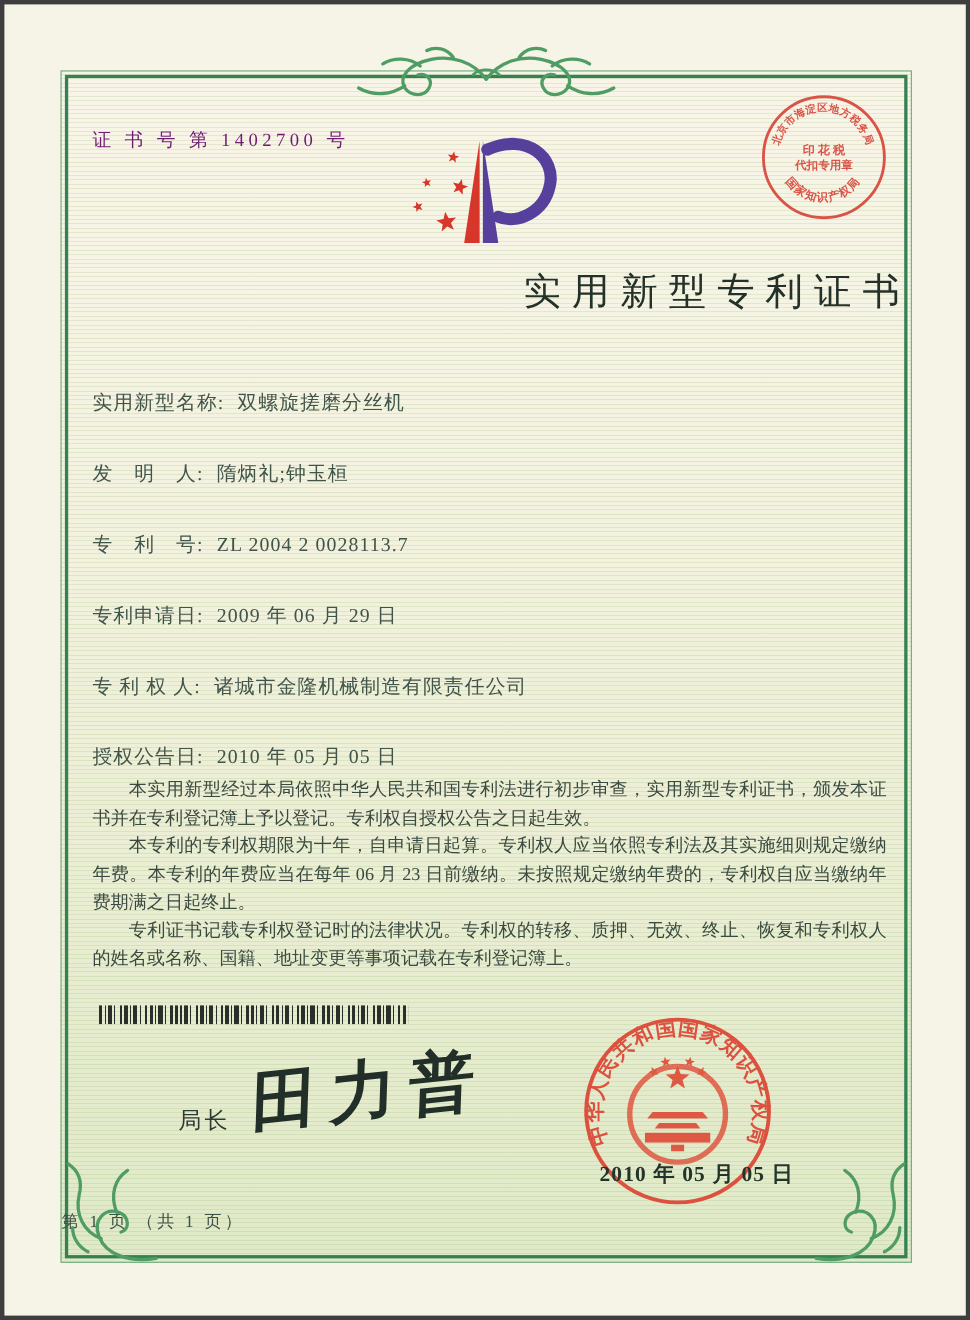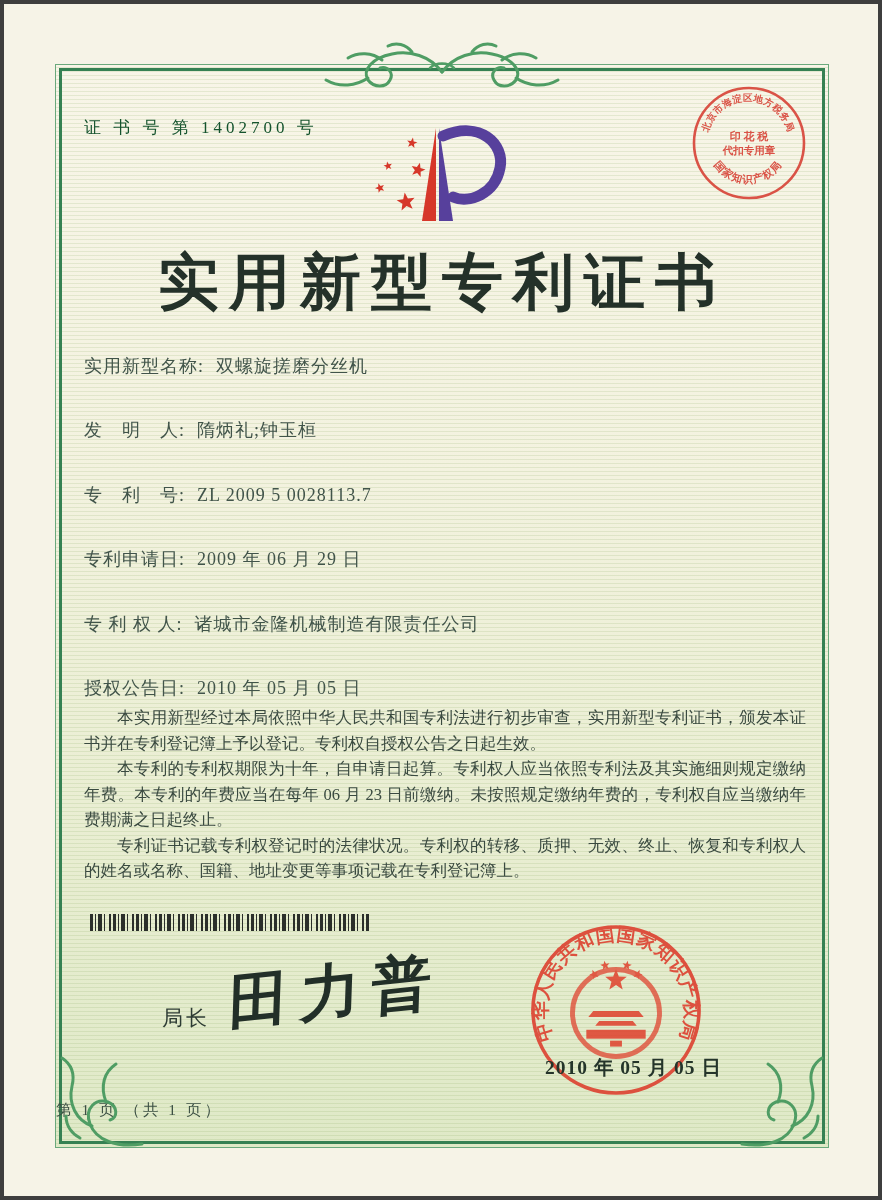--- a/index.html
+++ b/index.html
@@ -21,22 +21,22 @@
   }
   .frame-outer{
     position:absolute;left:51px;top:60px;width:774px;height:1084px;
     border:1px solid #6aa97c;box-sizing:border-box;
   }
   .frame-inner{
     position:absolute;inset:3px;
     border:3px solid #358153;
   }
   .abs{position:absolute;}
-  .cert-no{left:80px;top:112px;font-size:17px;letter-spacing:4px;color:#14532d;}
-  .title{left:52px;width:772px;top:238px;text-align:center;font-size:61px;font-weight:700;
+  .cert-no{left:80px;top:112px;font-size:17px;letter-spacing:4px;color:#701a75;}
+  .title{left:52px;width:772px;top:238px;text-align:right;font-size:34px;font-weight:400;
          letter-spacing:10px;color:#243129;}
   .field-row{left:80px;font-size:18px;color:#41544a;letter-spacing:1px;white-space:nowrap;}
   .field-row .value{margin-left:12px;margin-top:16px;}
   .r0{top:350px}.r1{top:414px}.r2{top:479px}.r3{top:543px}.r4{top:608px}.r5{top:672px}
   .paragraphs{left:80px;top:701px;width:722px;}
   .para{font-size:16.5px;line-height:25.5px;color:#3a4a40;text-align:justify;text-indent:2em;}
   .barcode{
     left:86px;top:910px;width:281px;height:17px;
     background:
       repeating-linear-gradient(90deg,
@@ -144,21 +144,21 @@
 
   <div class="abs title">实用新型专利证书</div>
 
   <div class="abs field-row r0">
     <span class="label">实用新型名称:</span><span class="value">双螺旋搓磨分丝机</span>
   </div>
   <div class="abs field-row r1">
     <span class="label">发　明　人:</span><span class="value">隋炳礼;钟玉桓</span>
   </div>
   <div class="abs field-row r2">
-    <span class="label">专　利　号:</span><span class="value">ZL 2009 5 0028113.7</span>
+    <span class="label">专　利　号:</span><span class="value">ZL 2004 2 0028113.7</span>
   </div>
   <div class="abs field-row r3">
     <span class="label">专利申请日:</span><span class="value">2009 年 06 月 29 日</span>
   </div>
   <div class="abs field-row r4">
     <span class="label">专 利 权 人:</span><span class="value">诸城市金隆机械制造有限责任公司</span>
   </div>
   <div class="abs field-row r5">
     <span class="label">授权公告日:</span><span class="value">2010 年 05 月 05 日</span>
   </div>

